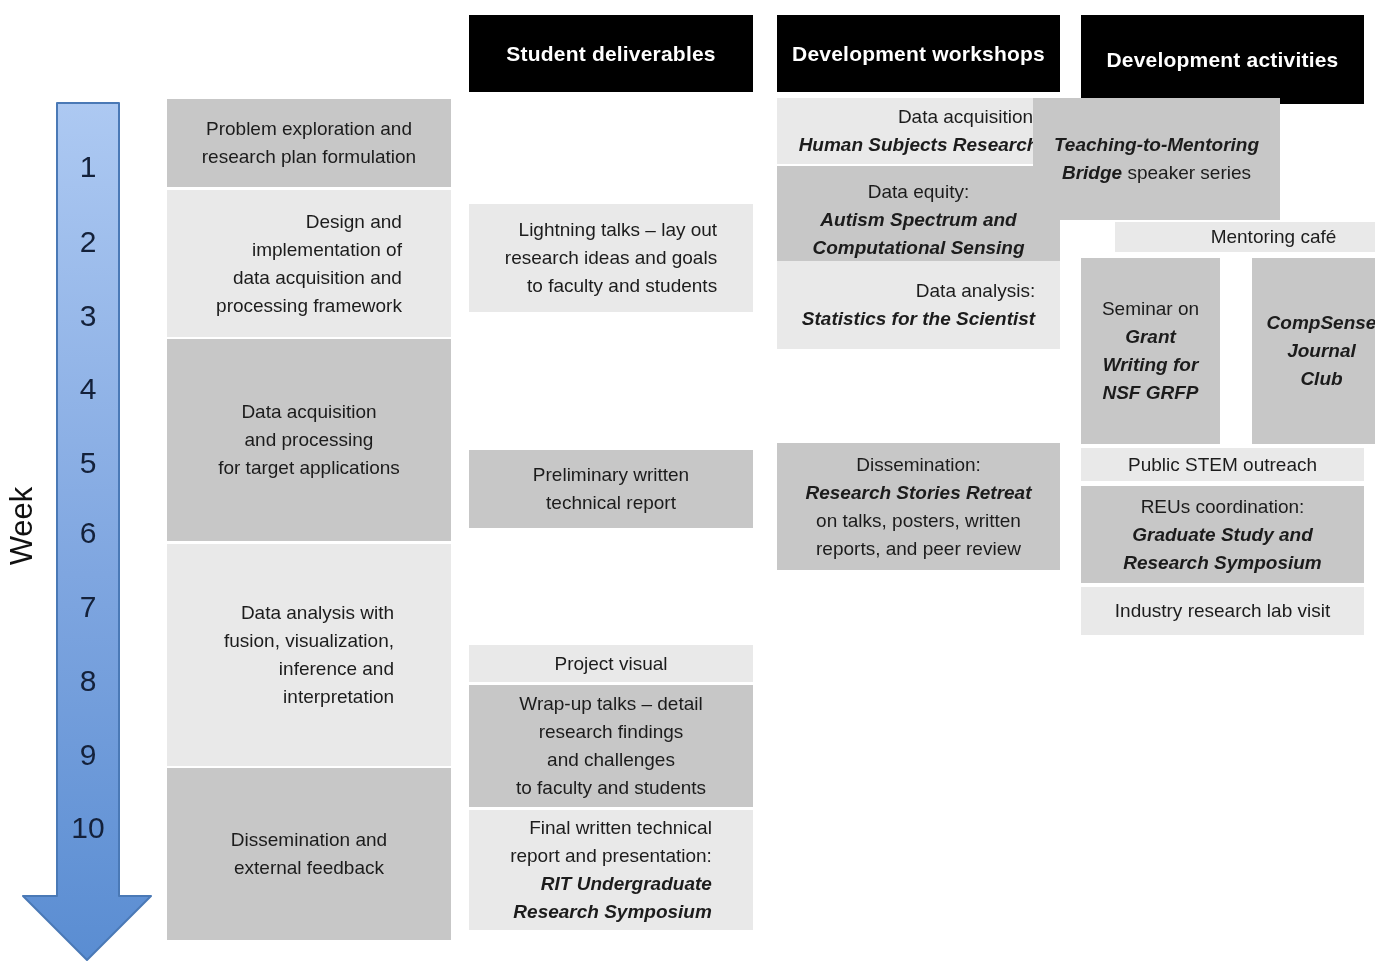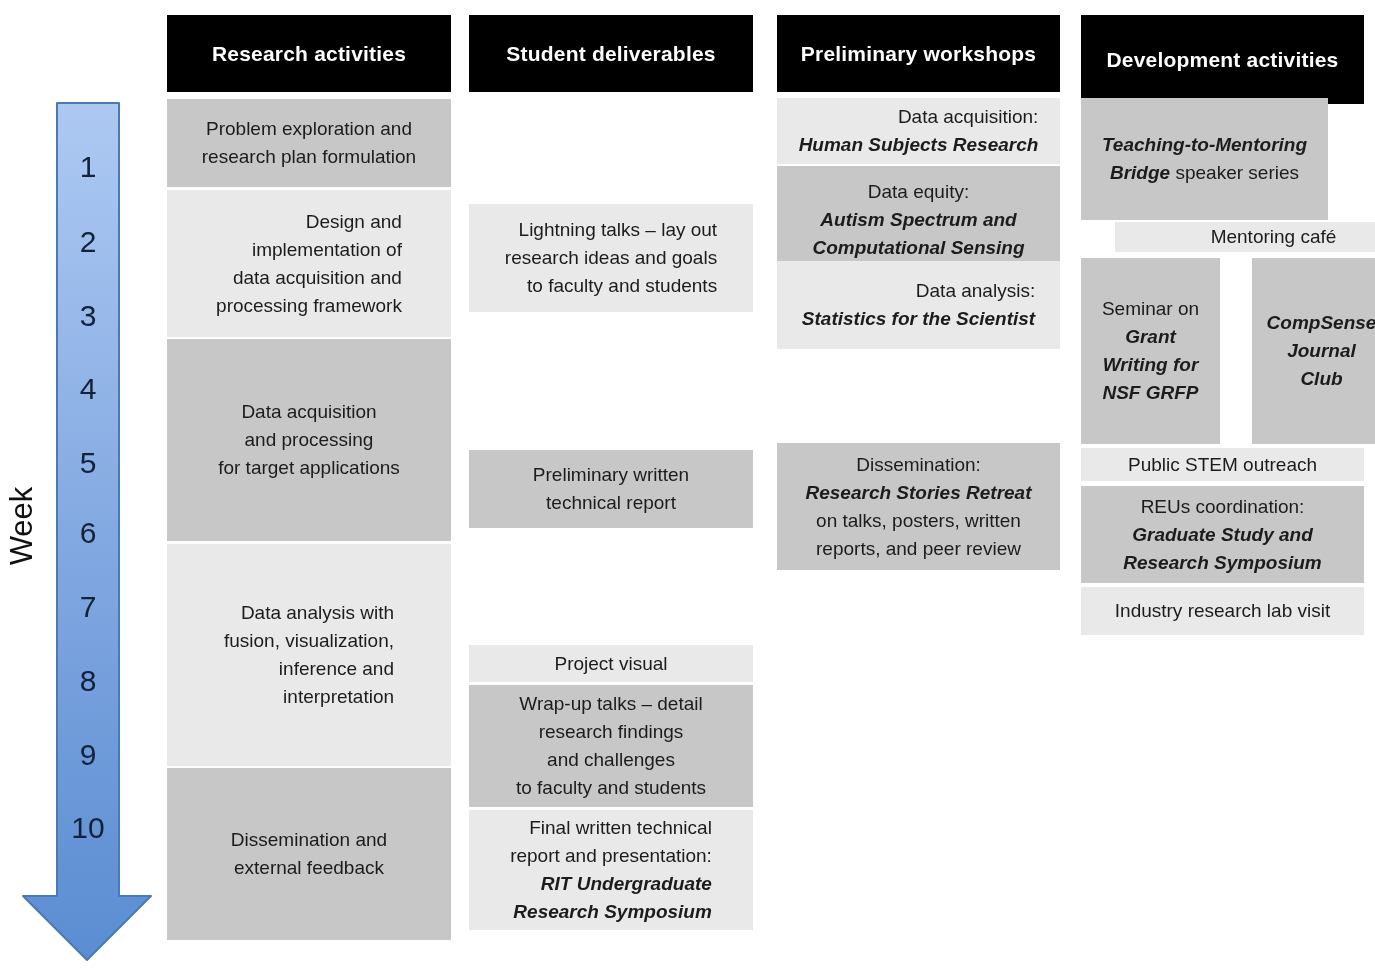--- a/index.html
+++ b/index.html
@@ -53,23 +53,22 @@
   <div class="week-number" style="top:225px">2</div>
   <div class="week-number" style="top:299px">3</div>
   <div class="week-number" style="top:372px">4</div>
   <div class="week-number" style="top:446px">5</div>
   <div class="week-number" style="top:516px">6</div>
   <div class="week-number" style="top:590px">7</div>
   <div class="week-number" style="top:664px">8</div>
   <div class="week-number" style="top:738px">9</div>
   <div class="week-number" style="top:811px">10</div>
 
-  <div class="col-header" style="left:167px;top:15px;width:284px;height:77px">Research activities</div>
   <div class="col-header" style="left:469px;top:15px;width:284px;height:77px">Student deliverables</div>
-  <div class="col-header" style="left:777px;top:15px;width:283px;height:77px">Preliminary workshops</div>
+  <div class="col-header" style="left:777px;top:15px;width:283px;height:77px">Development workshops</div>
   <div class="col-header" style="left:1081px;top:15px;width:283px;height:89px">Development activities</div>
 
   <div class="cell dark" style="left:167px;top:99px;width:284px;height:88px"><span>Problem exploration and
 research plan formulation</span></div>
   <div class="cell light" style="left:167px;top:190px;width:284px;height:147px"><span>Design and
 implementation of
 data acquisition and
 processing framework</span></div>
   <div class="cell dark" style="left:167px;top:339px;width:284px;height:202px"><span>Data acquisition
 and processing
@@ -101,21 +100,21 @@
   <div class="cell dark" style="left:777px;top:166px;width:283px;height:107px"><span><span>Data equity:
 </span><em>Autism Spectrum and
 Computational Sensing</em><span></span></span></div>
   <div class="cell light" style="left:777px;top:261px;width:283px;height:88px"><span><span>Data analysis:
 </span><em>Statistics for the Scientist</em><span></span></span></div>
   <div class="cell dark" style="left:777px;top:443px;width:283px;height:127px"><span><span>Dissemination:
 </span><em>Research Stories Retreat</em><span>
 on talks, posters, written
 reports, and peer review</span></span></div>
 
-  <div class="cell dark" style="left:1081px;top:98px;width:247px;height:122px"><span><span></span><em>Teaching-to-Mentoring
+  <div class="cell dark" style="left:1033px;top:98px;width:247px;height:122px"><span><span></span><em>Teaching-to-Mentoring
 Bridge</em><span> speaker series</span></span></div>
   <div class="cell light" style="left:1115px;top:222px;width:317px;height:30px"><span>Mentoring café</span></div>
   <div class="cell dark" style="left:1081px;top:258px;width:139px;height:186px"><span><span>Seminar on
 </span><em>Grant
 Writing for
 NSF GRFP</em><span></span></span></div>
   <div class="cell dark" style="left:1252px;top:258px;width:139px;height:186px"><span><span></span><em>CompSense
 Journal
 Club</em><span></span></span></div>
   <div class="cell light" style="left:1081px;top:448px;width:283px;height:33px"><span>Public STEM outreach</span></div>

